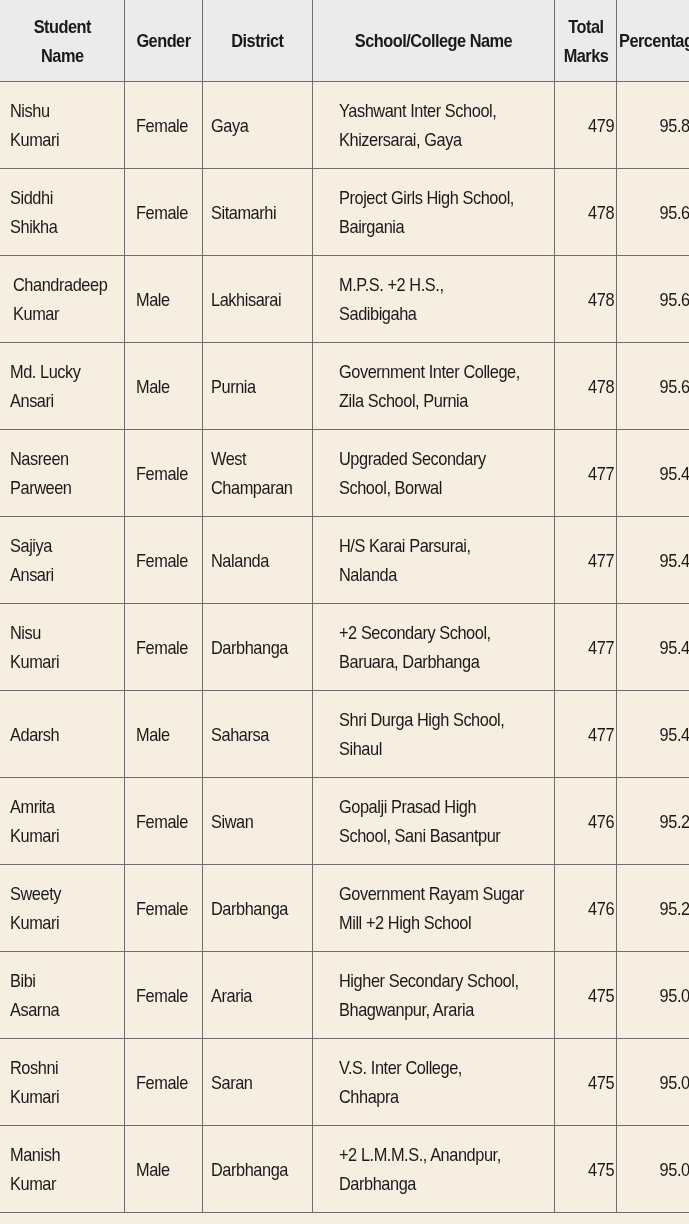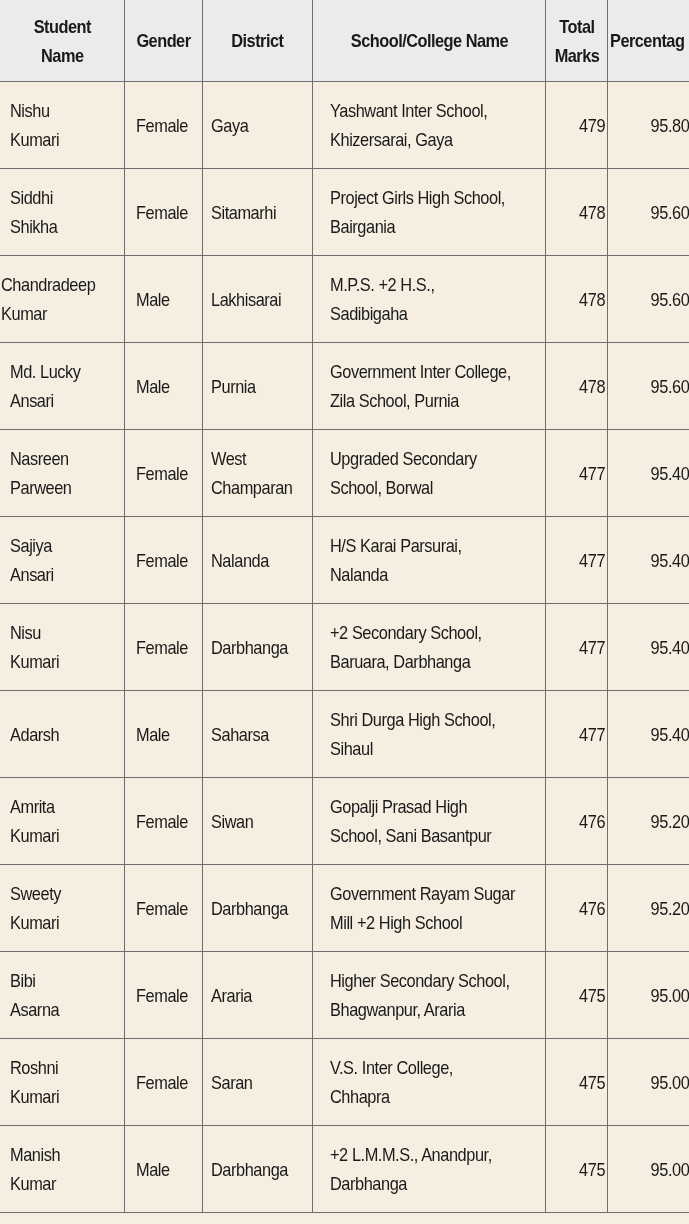--- a/index.html
+++ b/index.html
@@ -55,21 +55,21 @@
     td .txt {
       display: inline-block;
       transform: scaleX(0.86);
       transform-origin: left center;
       white-space: nowrap;
     }
     td.c-name { padding-left: 10px; text-align: left; text-decoration: underline; }
     td.c-name .txt { transform-origin: left center; }
     td.c-gender { padding-left: 11px; }
     td.c-district { padding-left: 8px; }
-    td.c-school { padding-left: 17px; }
+    td.c-school { padding-left: 26px; }
     td.c-marks { text-align: right; }
     td.c-marks .txt { transform-origin: center center; }
     td.c-pct { text-align: right; padding-right: 4px; }
     td.c-pct .txt { transform-origin: right center; }
     .line { display: block; }
   </style>
 </head>
 <body>
 
 <div class="table-wrap">
@@ -158,21 +158,21 @@
     </td>
     <td class="c-marks">
       <span class="txt">478</span>
     </td>
     <td class="c-pct">
       <span class="txt">95.60%</span>
     </td>
   </tr>
 
   <tr>
-    <td class="c-name" style="padding-left: 1px;">
+    <td class="c-name" style="padding-left: 13px;">
       <span class="txt">
         <span class="line">Chandradeep</span>
         <span class="line">Kumar</span>
       </span>
     </td>
     <td class="c-gender">
       <span class="txt">Male</span>
     </td>
     <td class="c-district">
       <span class="txt">

